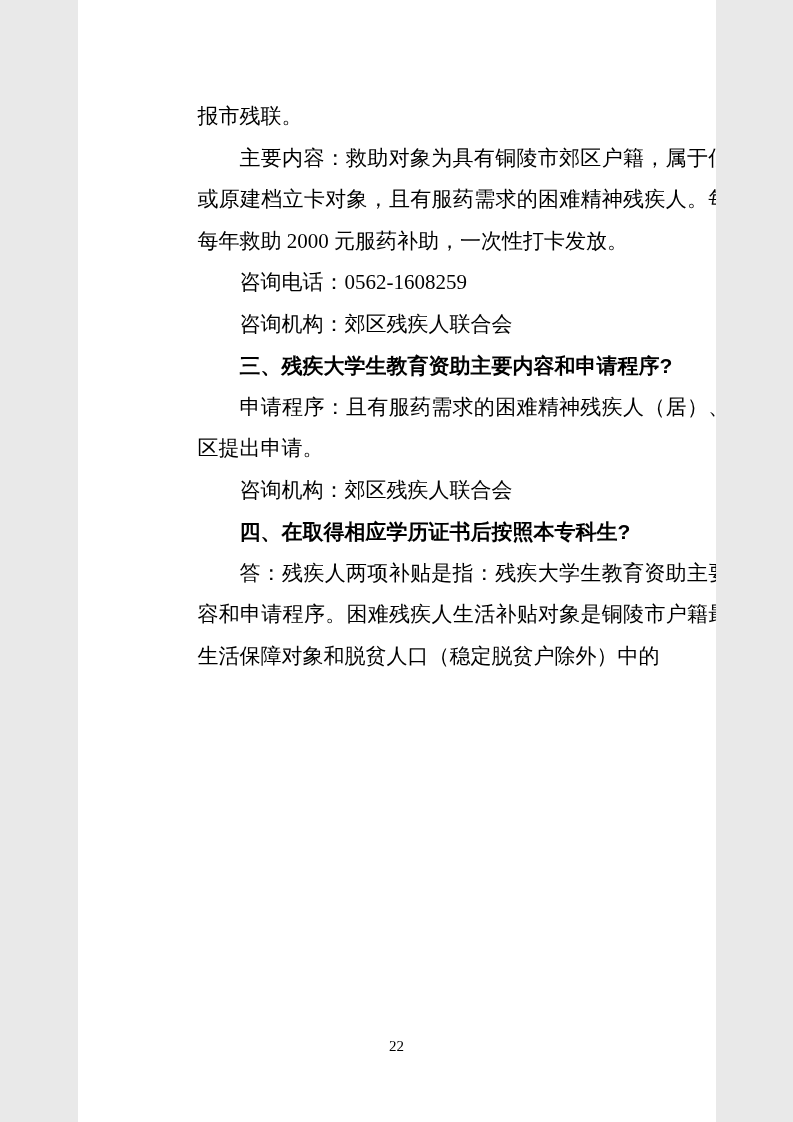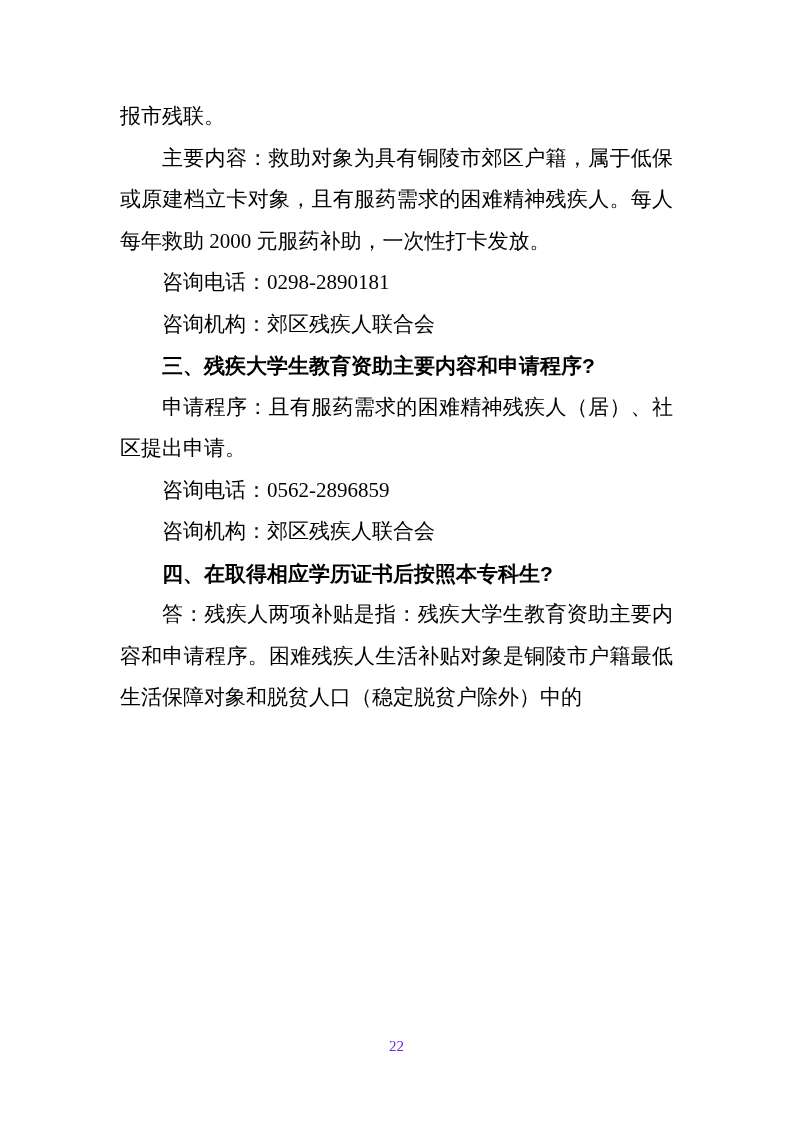--- a/index.html
+++ b/index.html
@@ -1,19 +1,19 @@
 <!DOCTYPE html>
 <html><head>
 <meta charset="utf-8">
 <style>
   * { margin: 0; padding: 0; box-sizing: border-box; }
   html, body { background: #e9e9e9; }
   .page {
     position: relative;
-    width: 793px;
+    width: 638px;
     height: 1122px;
     margin: 0 auto;
     background: #ffffff;
     overflow: hidden;
     color: #000000;
     font-family: "Liberation Serif", "DejaVu Serif", serif;
   }
   .content {
     position: absolute;
     left: 120px;
@@ -34,33 +34,32 @@
     text-align: left;
   }
   .footer {
     position: absolute;
     left: 0;
     right: 0;
     top: 1038px;
     text-align: center;
     font-size: 15px;
     font-family: "Liberation Serif", "DejaVu Serif", serif;
-    color: #6d28d9;
+    color: #000000;
   }
 </style>
 </head>
 <body>
 
 <div class="page">
   <div class="content" id="paragraphs">
       <p class="body">报市残联。</p>
       <p class="body indent">主要内容：救助对象为具有铜陵市郊区户籍，属于低保或原建档立卡对象，且有服药需求的困难精神残疾人。每人每年救助 2000 元服药补助，一次性打卡发放。</p>
-      <p class="body indent">咨询电话：0298-2890181</p>
+      <p class="body indent">咨询电话：0562-1608259</p>
       <p class="body indent">咨询机构：郊区残疾人联合会</p>
       <p class="heading indent">三、残疾大学生教育资助主要内容和申请程序?</p>
       <p class="body indent">申请程序：且有服药需求的困难精神残疾人（居）、社区提出申请。</p>
-      <p class="body indent">咨询电话：0562-2896859</p>
       <p class="body indent">咨询机构：郊区残疾人联合会</p>
       <p class="heading indent">四、在取得相应学历证书后按照本专科生?</p>
       <p class="body indent">答：残疾人两项补贴是指：残疾大学生教育资助主要内容和申请程序。困难残疾人生活补贴对象是铜陵市户籍最低生活保障对象和脱贫人口（稳定脱贫户除外）中的</p>
     </div>
   <div class="footer">22</div>
 </div>
 
 </body></html>

